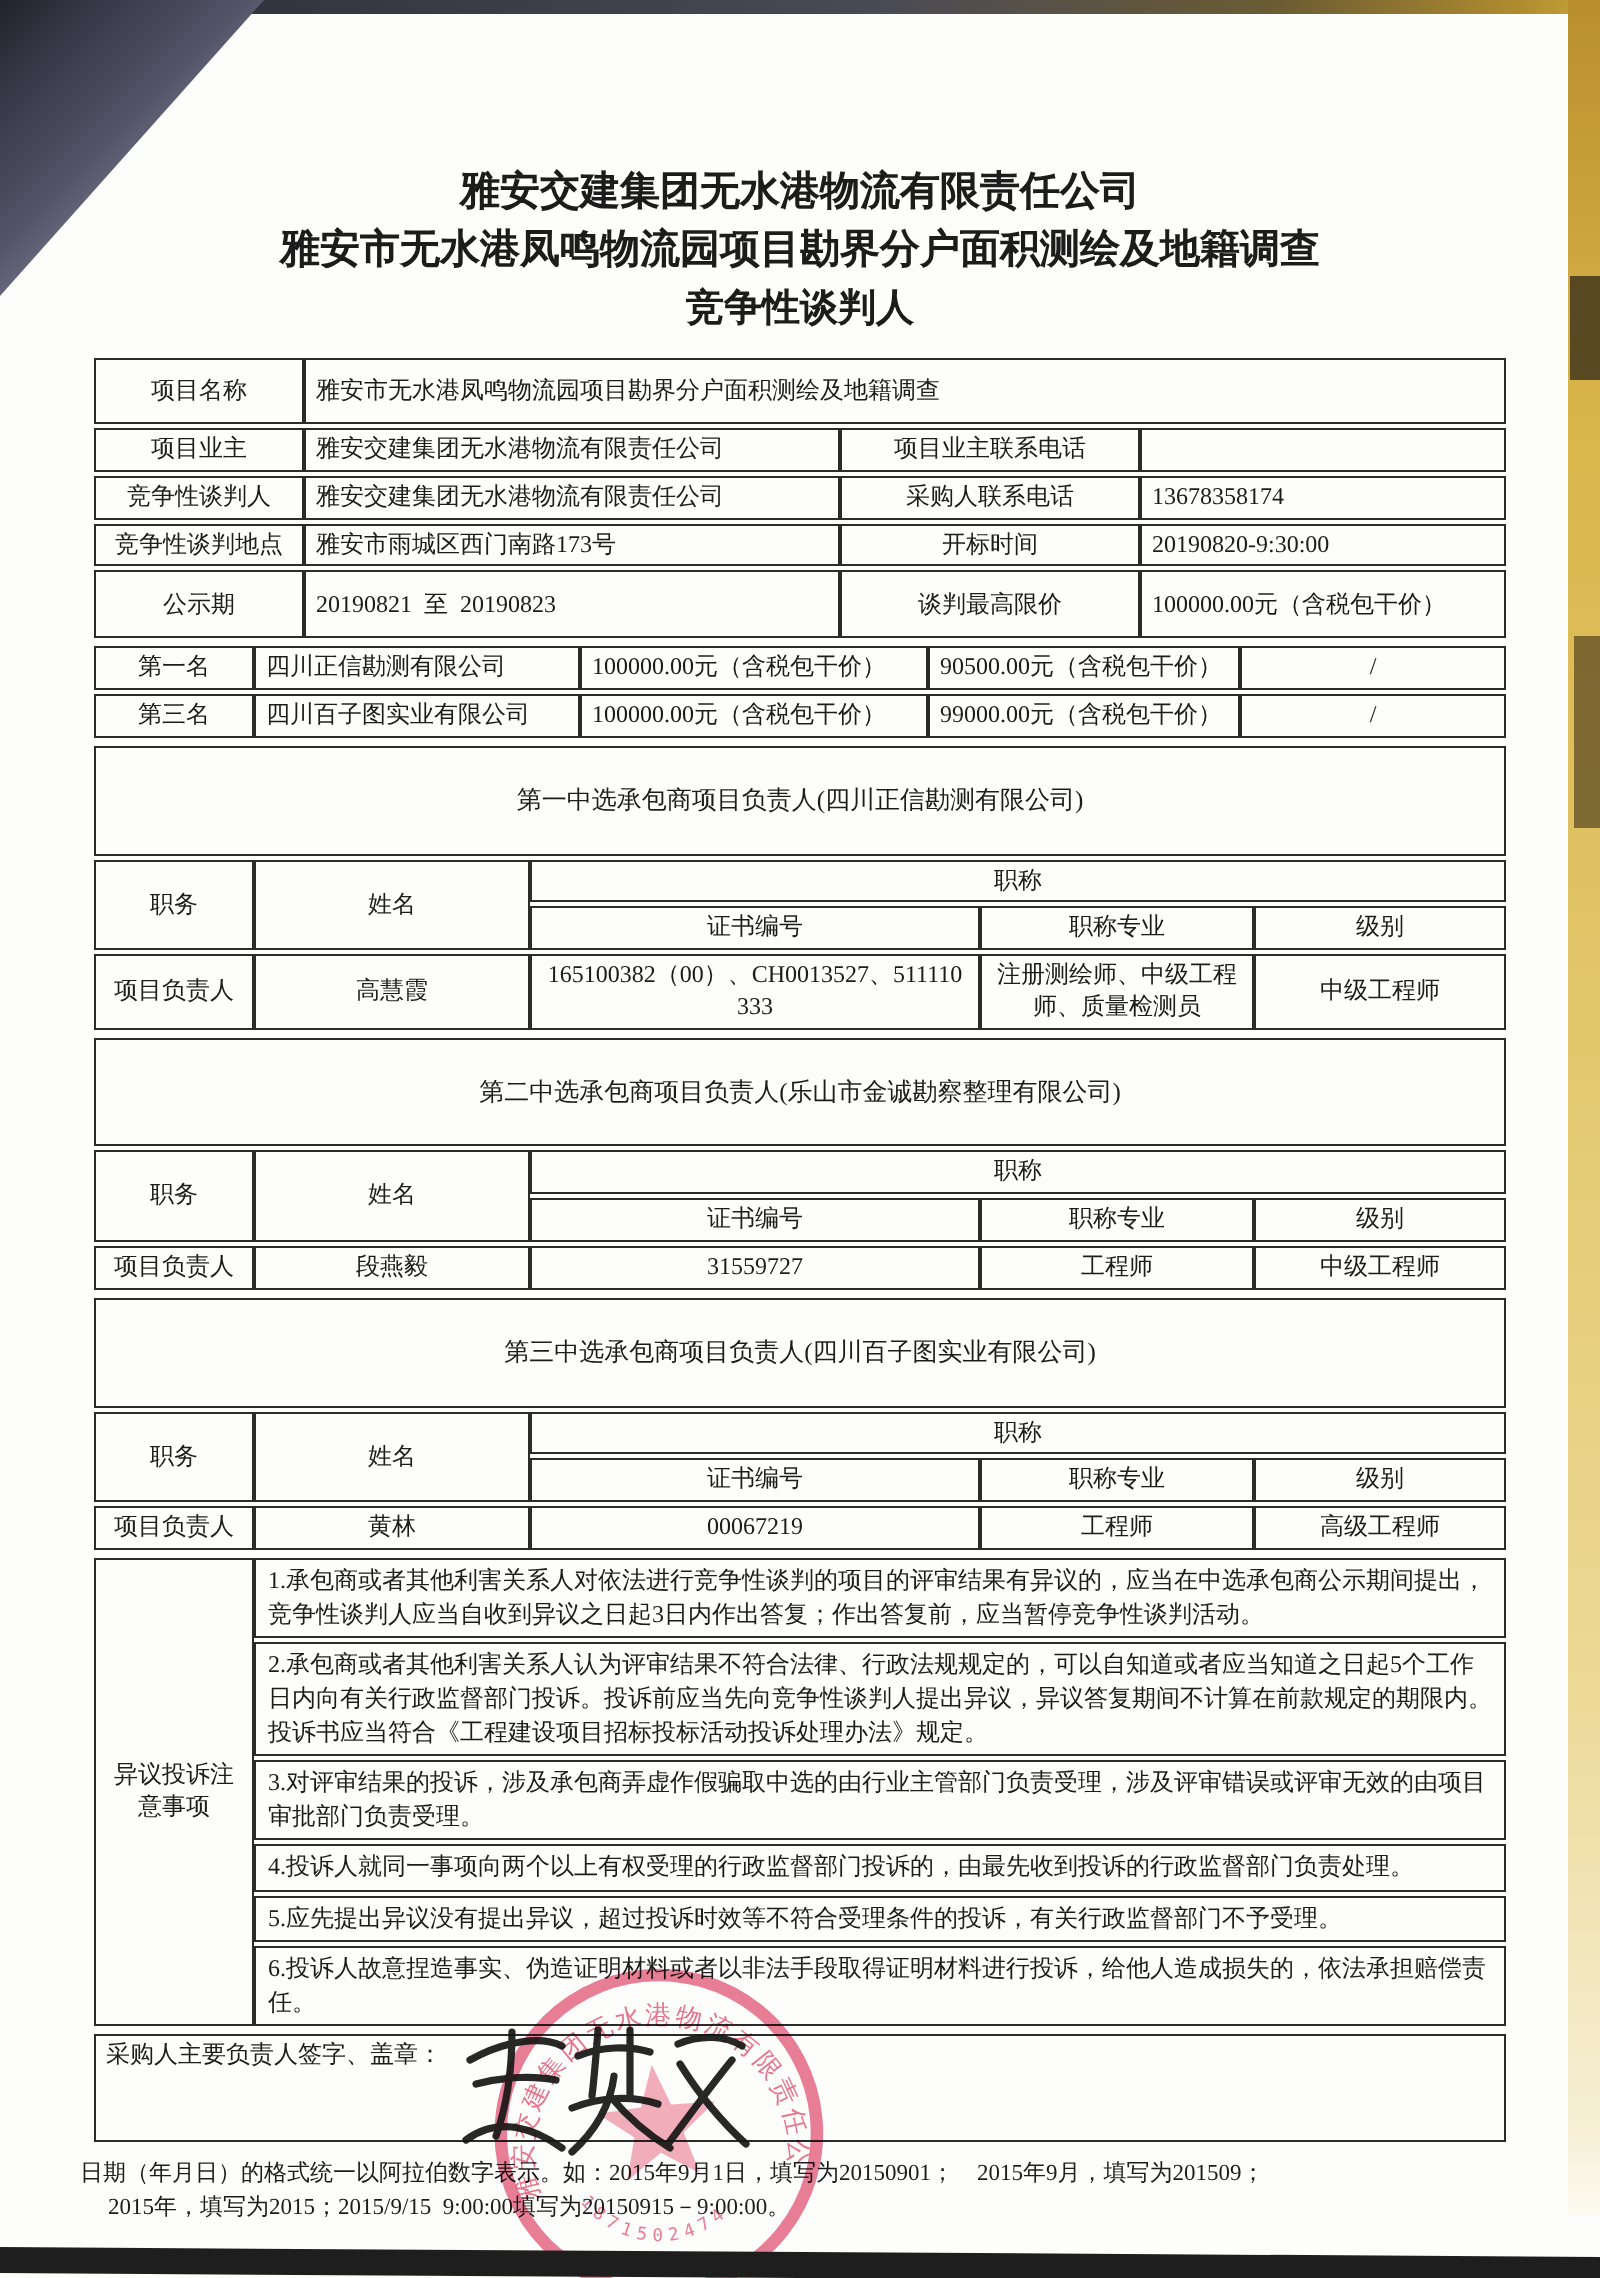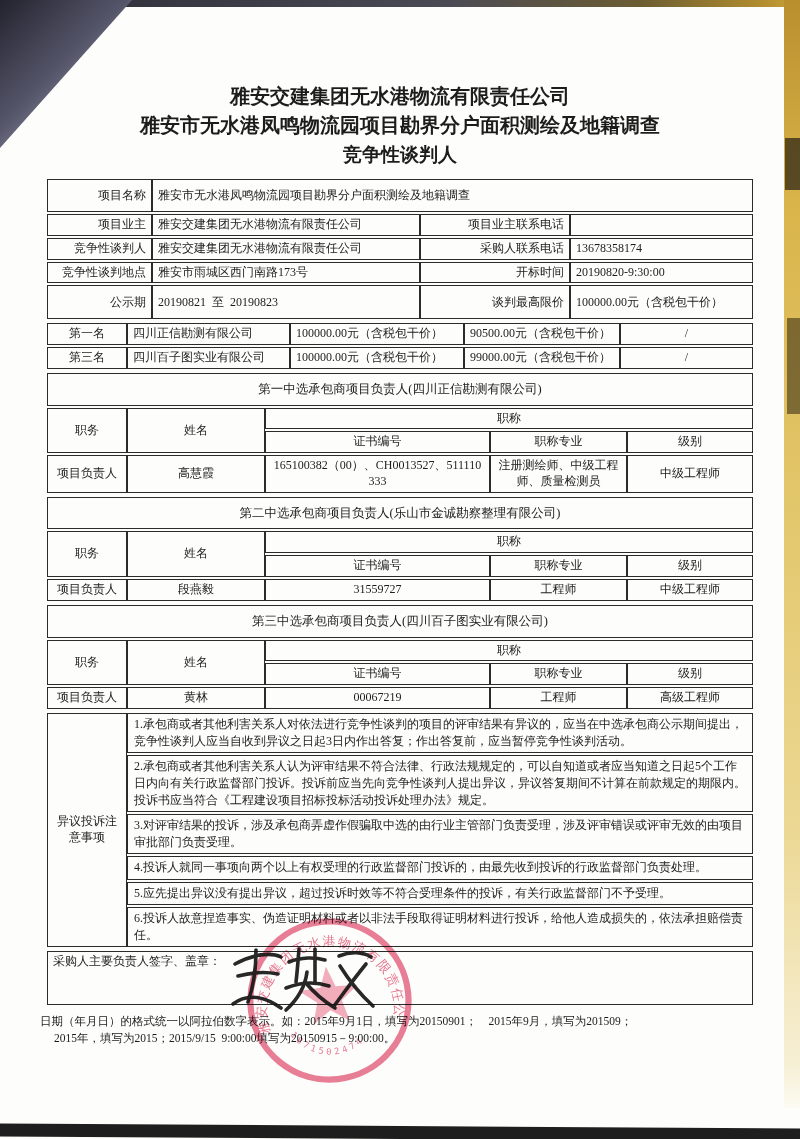--- a/index.html
+++ b/index.html
@@ -28,23 +28,23 @@
   
   .paper { position:absolute; inset:0; background:#fdfdfb; z-index:1; }
   .titles { margin-top:82px; text-align:center; font-weight:bold; font-size:20px; line-height:29px; }
   .titles .t3 { font-size:19px; }
 
   .doc { width:706px; margin:8px auto 0 47px; }
   table { border-collapse:separate; border-spacing:0 2px; table-layout:fixed;
     width:706px; margin-top:0px; }
   td { border:1px solid #2b2b2b; padding:2px 5px; font-size:12px; line-height:1.32;
     vertical-align:middle; word-break:break-all; overflow:visible; }
-  td.lab { text-align:right; }
+  td.lab { text-align:center; }
   td.c { text-align:center; }
-  td.sec-h { text-align:center; font-size:12.5px; padding:7px 4px; }
+  td.sec-h { text-align:center; font-size:12.5px; padding:18px 4px; }
   .prewrap { white-space:pre-wrap; }
   .obj td.item { font-size:12px; line-height:1.42; padding:2px 6px; }
   .obj td.obj-lab { text-align:center; font-size:12px; }
 
   .sig-wrap { position:relative; height:48px; display:flex; align-items:flex-start; }
   .seal { position:absolute; left:186px; top:-44px; width:182px; height:182px;
     z-index:9; mix-blend-mode:multiply; transform:rotate(-6deg); opacity:.88; }
   .handsign { position:absolute; left:170px; top:-14px; width:160px; height:78px; z-index:10; }
 
   .footer-note { margin:6px 0 0 40px; font-size:11.5px; line-height:17px; width:730px; }

